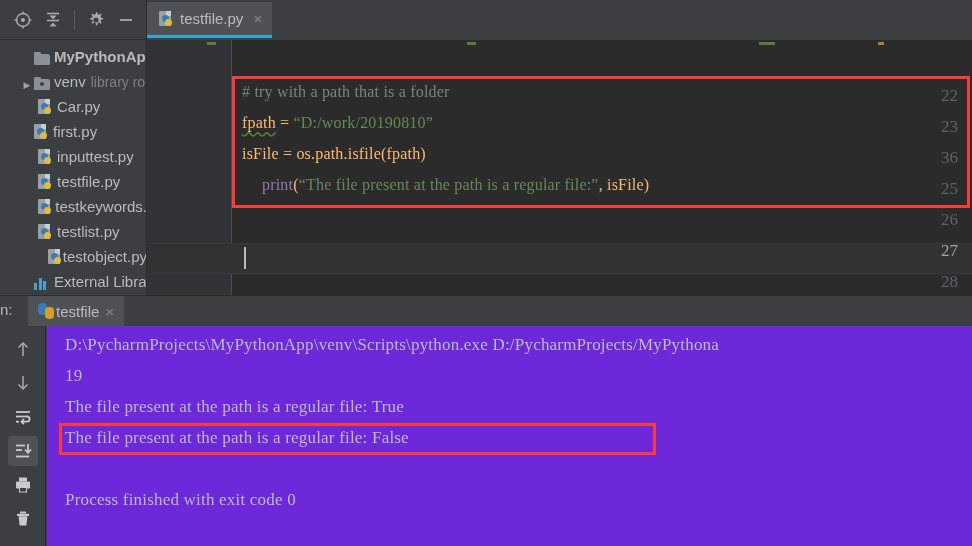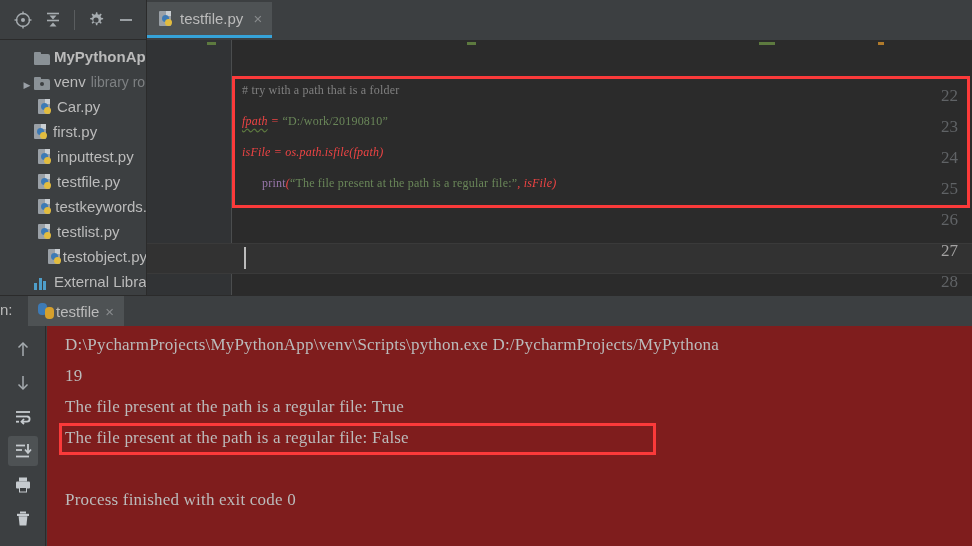--- a/index.html
+++ b/index.html
@@ -128,29 +128,29 @@
     position: absolute; right: 14px; font-size: 17px; color: #606366;
     font-family: "Liberation Serif", serif;
     text-align: right;
   }
   .lnum.cur { color: #a4a3a3; text-align: right; }
   .curline-hl {
     position: absolute; left: 0; width: 825px; height: 31px;
     background: #323232; border-top: 1px solid #3a3a3a; border-bottom: 1px solid #3a3a3a;
   }
   .code {
-    position: absolute; left: 95px; font-size: 12px;
+    position: absolute; left: 95px; font-size: 16px;
     font-family: "Liberation Serif", serif;
     white-space: pre; color: #a9b7c6;
     letter-spacing: 0.2px;
   }
   .c-comment { color: #808080; }
   .c-str { color: #6a8759; }
   .c-kw { color: #9876aa; margin-left: 20px; }
-  .c-id { color: #ef4444; font-style: italic; }
+  .c-id { color: #fdba74; }
   .c-warn {
     text-decoration: underline wavy #5d7a3f;
     text-underline-offset: 3px;
   }
   .caret {
     position: absolute; width: 2px; height: 22px; background: #bbbbbb;
   }
   .marker {
     position: absolute; width: 9px; height: 3px;
   }
@@ -194,21 +194,21 @@
   }
   .run-ibtn {
     width: 30px; height: 30px; border-radius: 3px;
     display: flex; align-items: center; justify-content: center;
     cursor: pointer;
   }
   .run-ibtn.on { background: #4e5254; }
 
   .console {
     position: absolute; left: 47px; top: 30px; width: 925px; height: 220px;
-    background: #7f1d1d;
+    background: #6d28d9;
     overflow: hidden;
   }
   .cline {
     position: absolute; left: 18px; font-size: 17px; color: #bbbbbb;
     font-family: "Liberation Serif", serif;
     white-space: pre; letter-spacing: 0.2px;
   }
   .divider-v {
     position: absolute; left: 146px; top: 0px; width: 1px; height: 296px;
     background: #2b2b2b;
@@ -378,21 +378,21 @@
 
   <div class="divider-v"></div>
 
   <div class="editor">
     <div class="gutter"></div>
 
     <div class="curline-hl" style="top:203px"></div>
 
     <div class="lnum" style="top:46px">22</div>
     <div class="lnum" style="top:77px">23</div>
-    <div class="lnum" style="top:108px">24</div>
+    <div class="lnum" style="top:108px">36</div>
     <div class="lnum" style="top:139px">25</div>
     <div class="lnum" style="top:170px">26</div>
     <div class="lnum cur" style="top:201px">27</div>
     <div class="lnum" style="top:232px">28</div>
 
     <div class="code c-comment" style="top:43px"># try with a path that is a folder</div>
 
     <div class="code" style="top:74px"><span class="c-id c-warn">fpath</span><span class="c-id"> = </span><span class="c-str">“D:/work/20190810”</span></div>
 
     <div class="code c-id" style="top:105px">isFile = os.path.isfile(fpath)</div>

